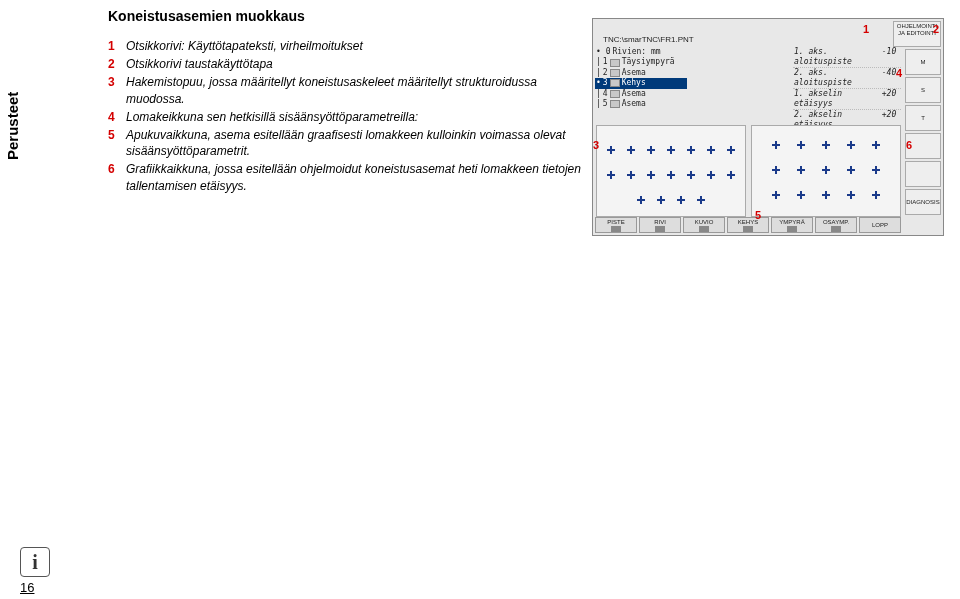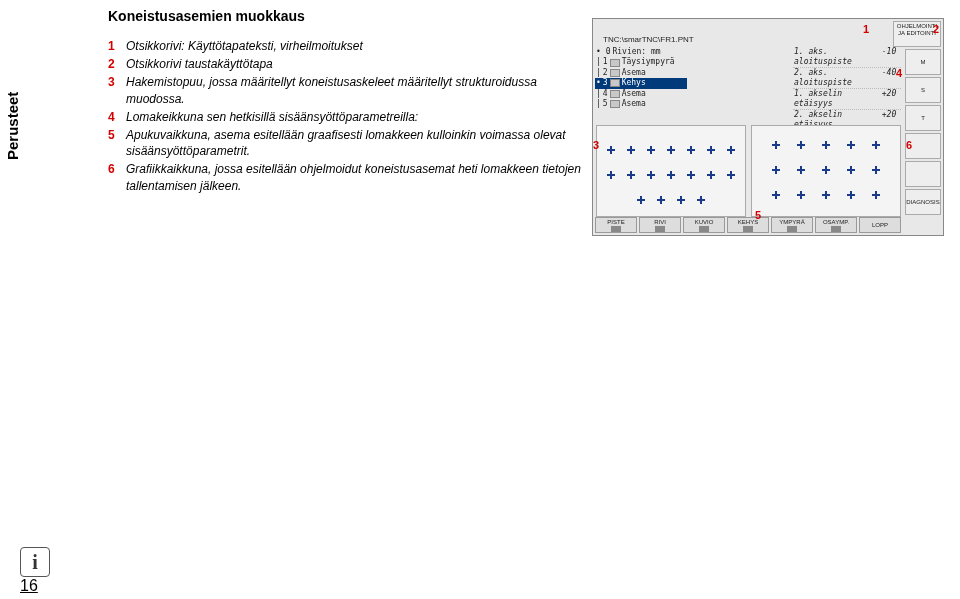--- a/index.html
+++ b/index.html
@@ -29,21 +29,21 @@
   .cross::before, .cross::after { content: ""; position: absolute; background: #1a3a8a; }
   .cross::before { left: 3px; top: 0; width: 2px; height: 8px; }
   .cross::after { top: 3px; left: 0; width: 8px; height: 2px; }
   .fig-softkeys { position: absolute; left: 2px; bottom: 2px; right: 42px; height: 16px; display: flex; gap: 2px; }
   .sk { flex: 1; background: #ddd; border: 1px solid #999; font-size: 6px; text-align: center; display: flex; flex-direction: column; align-items: center; justify-content: center; line-height: 1; }
   .sk .ic { width: 10px; height: 6px; background: #888; margin-top: 1px; }
   .fig-rightcol { position: absolute; right: 2px; top: 30px; width: 36px; bottom: 20px; display: flex; flex-direction: column; gap: 2px; }
   .rb { flex: 1; background: #eee; border: 1px solid #aaa; font-size: 6px; display: flex; align-items: center; justify-content: center; }
   .callout { position: absolute; color: #d40000; font-weight: bold; font-size: 11px; background: rgba(255,255,255,0.0); }
   .info-icon { position: absolute; left: 20px; bottom: 22px; width: 30px; height: 30px; border: 1px solid #555; border-radius: 4px; display: flex; align-items: center; justify-content: center; font-family: Georgia, serif; font-size: 20px; font-weight: bold; color: #333; }
-  .page-num { position: absolute; left: 20px; bottom: 4px; font-size: 16px; text-decoration: underline; }
+  .page-num { position: absolute; left: 20px; bottom: 4px; font-size: 13px; text-decoration: underline; }
 </style>
 </head>
 <body>
 
 <div class="page">
 
   <div class="sidetab">Perusteet</div>
 
   <div class="content">
     <div class="heading">Koneistusasemien muokkaus</div>
@@ -63,21 +63,21 @@
       <li>
           <span class="num">4</span>
           <span class="txt">Lomakeikkuna sen hetkisillä sisäänsyöttöparametreilla:</span>
         </li>
       <li>
           <span class="num">5</span>
           <span class="txt">Apukuvaikkuna, asema esitellään graafisesti lomakkeen kulloinkin voimassa olevat sisäänsyöttöparametrit.</span>
         </li>
       <li>
           <span class="num">6</span>
-          <span class="txt">Grafiikkaikkuna, jossa esitellään ohjelmoidut koneistusasemat heti lomakkeen tietojen tallentamisen jälkeen.</span>
+          <span class="txt">Grafiikkaikkuna, jossa esitellään ohjelmoidut koneistusasemat heti lomakkeen tietojen tallentamisen etäisyys.</span>
         </li>
     </ul>
   </div>
 
   <div class="figure">
     <div class="fig-modetab">OHJELMOINTI JA EDITOINTI</div>
     <div class="fig-path">TNC:\smarTNC\FR1.PNT</div>
 
     <div class="fig-tree">
       <div class="fig-tree-row">• 0 <span>Rivien: mm</span></div>

